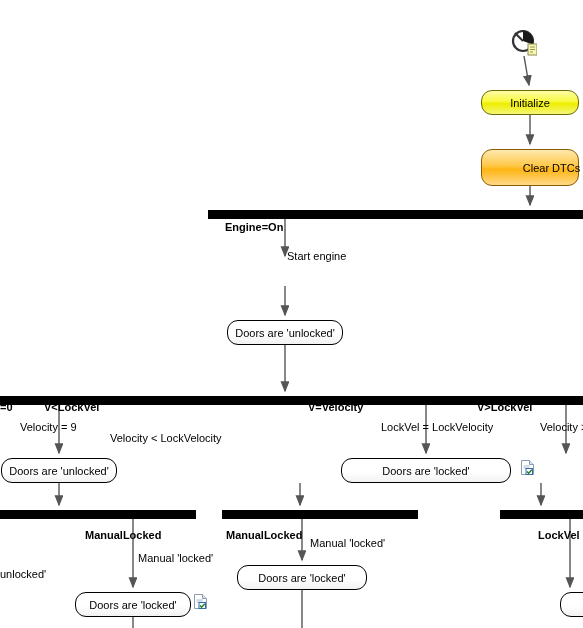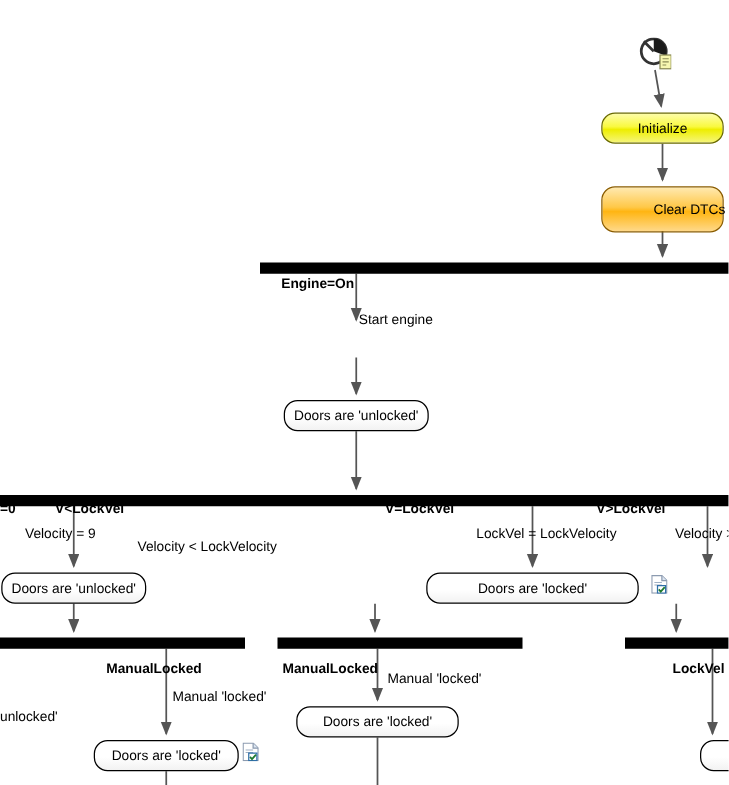--- a/index.html
+++ b/index.html
@@ -176,21 +176,21 @@
     <span>Doors are 'locked'</span>
   </div>
 
   <div class="node rounded white" style="left:560px; top:592px; width:116px; height:25px;">
     <span></span>
   </div>
 
   <div class="label bold" style="left:225px; top:221px;">Engine=On</div>
   <div class="label bold" style="left:0px; top:401px;">=0</div>
   <div class="label bold" style="left:44px; top:401px;">V&lt;LockVel</div>
-  <div class="label bold" style="left:308px; top:401px;">V=LockVel</div>
+  <div class="label bold" style="left:308px; top:401px;">V=Velocity</div>
   <div class="label bold" style="left:477px; top:401px;">V&gt;LockVel</div>
   <div class="label bold" style="left:85px; top:529px;">ManualLocked</div>
   <div class="label bold" style="left:226px; top:529px;">ManualLocked</div>
   <div class="label bold" style="left:538px; top:529px;">LockVel</div>
 
   <div class="label" style="left:287px; top:250px;">Start engine</div>
   <div class="label" style="left:20px; top:421px;">Velocity = 9</div>
   <div class="label" style="left:110px; top:432px;">Velocity &lt; LockVelocity</div>
   <div class="label" style="left:381px; top:421px;">LockVel = LockVelocity</div>
   <div class="label" style="left:540px; top:421px;">Velocity &gt; Lo</div>

